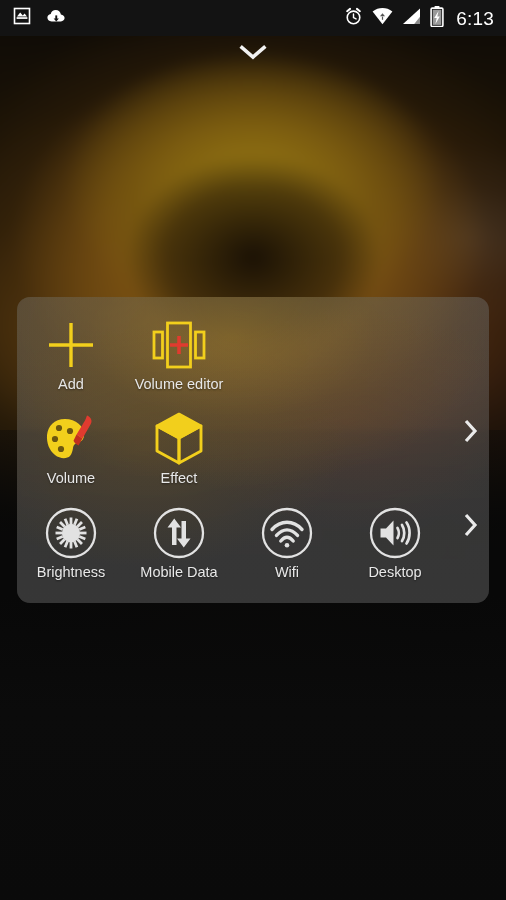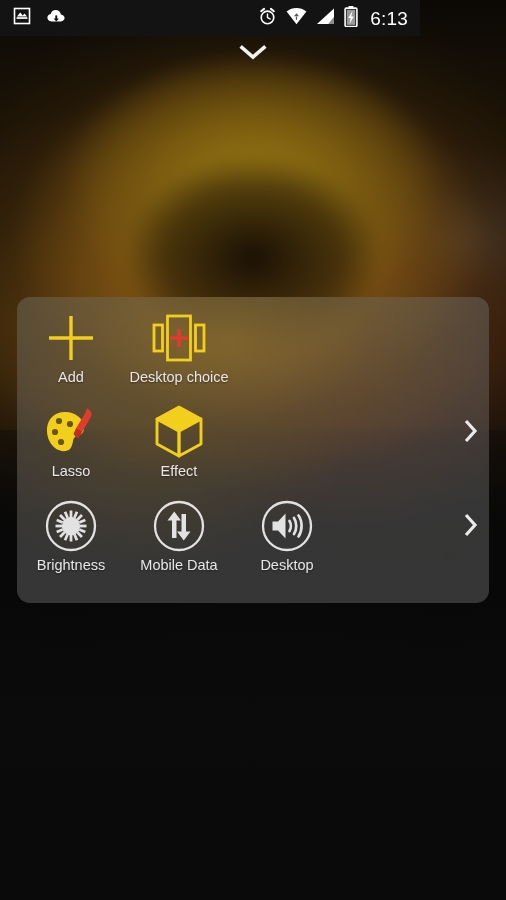--- a/index.html
+++ b/index.html
@@ -31,21 +31,21 @@
     filter: blur(6px);
     transform: scale(1.06);
   }
   #wallpaper-dark{
     position:absolute; left:0; right:0; top:430px; bottom:0;
     background:linear-gradient(180deg, rgba(8,8,8,0.35) 0%, rgba(8,8,8,0.88) 35%, #0b0b0b 60%, #0a0a0a 100%);
   }
 
   
   #statusbar{
-    position:absolute; left:0; top:0; width:420px; height:36px;
+    position:absolute; left:0; top:0; width:506px; height:36px;
     background:#131313;
     display:flex; align-items:center;
     padding:0 12px;
     z-index:40;
   }
   #status-left{ display:flex; align-items:center; gap:14px; }
   #status-right{ margin-left:auto; display:flex; align-items:center; gap:9px; }
   .sbicon{ display:block; }
   #clock{
     color:#fff; font-size:19px; font-weight:400; letter-spacing:.2px;
@@ -76,20 +76,21 @@
       radial-gradient(ellipse 200px 120px at 130px 150px, rgba(120,88,34,0.33) 0%, rgba(0,0,0,0) 100%),
       radial-gradient(ellipse 180px 110px at 330px 120px, rgba(130,70,40,0.24) 0%, rgba(0,0,0,0) 100%),
       linear-gradient(180deg, rgba(110,100,85,0.25) 0%, rgba(78,78,78,0.25) 55%, rgba(70,70,70,0.35) 100%);
     pointer-events:none;
   }
   .row{
     position:relative;
     display:flex;
     height:94px;
     padding-top:13px;
+    align-items:flex-end;
   }
   .cell{
     width:108px;
     display:flex; flex-direction:column;
     align-items:center; justify-content:flex-start;
     cursor:pointer;
   }
   .glyph{
     height:56px; width:64px;
     display:flex; align-items:center; justify-content:center;
@@ -196,38 +197,38 @@
       <div class="cell">
         <span class="glyph">
           <svg width="58" height="52" viewBox="0 0 58 52">
             <rect x="17.5" y="4" width="23" height="44" fill="none" stroke="#f2cf1c" stroke-width="2.8"></rect>
             <rect x="4" y="13" width="8.5" height="26" fill="none" stroke="#f2cf1c" stroke-width="2.8"></rect>
             <rect x="45.5" y="13" width="8.5" height="26" fill="none" stroke="#f2cf1c" stroke-width="2.8"></rect>
             <path d="M29 17 L29 35" stroke="#e03b2f" stroke-width="3.6"></path>
             <path d="M20 26 L38 26" stroke="#e03b2f" stroke-width="3.6"></path>
           </svg>
         </span>
-        <span class="label">Desktop choice</span>
+        <span class="label">Volume editor</span>
       </div>
     </div>
 
     <div class="row">
       <div class="cell">
         <span class="glyph">
           <svg width="56" height="52" viewBox="0 0 56 52">
             <path d="M22 6 C33 6 41 13 41 22 C41 29 35 29 32 31 C29 33 31 38 27 43 C24 46 17 46 12 42 C6 37 3.5 30 4 22 C5 13 11 6 22 6 Z" fill="#f2cf1c"></path>
             <circle cx="16" cy="15" r="3.1" fill="#6b5610"></circle>
             <circle cx="27" cy="18" r="3.1" fill="#6b5610"></circle>
             <circle cx="12" cy="26" r="3.1" fill="#6b5610"></circle>
             <circle cx="18" cy="36" r="3.1" fill="#6b5610"></circle>
             <path d="M44.5 2.5 C48.5 5.0 49.5 8.0 47.5 11.5 L39.5 25.5 L33.5 21.5 L42 7.5 C43.8 4.2 43.2 3.0 44.5 2.5 Z" fill="#e03b2f"></path>
             <path d="M33.5 21.5 L39.5 25.5 L35.5 32.5 C33 31.5 31.5 30 30.5 27.8 Z" fill="#c0301f"></path>
           </svg>
         </span>
-        <span class="label">Lasso</span>
+        <span class="label">Volume</span>
       </div>
 
 
       <div class="cell">
         <span class="glyph">
           <svg width="54" height="56" viewBox="0 0 54 56">
             <path d="M27 3 L49 15 L27 27 L5 15 Z" fill="#f2cf1c" stroke="#f2cf1c" stroke-width="2.6" stroke-linejoin="round"></path>
             <path d="M5 15 L5 40 L27 52 L27 27 Z" fill="none" stroke="#f2cf1c" stroke-width="2.9" stroke-linejoin="round"></path>
             <path d="M49 15 L49 40 L27 52 L27 27 Z" fill="none" stroke="#f2cf1c" stroke-width="2.9" stroke-linejoin="round"></path>
           </svg>
@@ -280,20 +281,34 @@
         <span class="glyph">
           <svg width="56" height="56" viewBox="0 0 56 56">
             <circle cx="28" cy="28" r="24" fill="none" stroke="#e2e2e2" stroke-width="2.3"></circle>
             <path d="M21 22.5 L21 40 L25.5 40 L25.5 22.5 L30 22.5 L23.25 13.5 L16.5 22.5 Z" fill="#e2e2e2"></path>
             <path d="M35 33.5 L35 16 L30.5 16 L30.5 33.5 L26 33.5 L32.75 42.5 L39.5 33.5 Z" fill="#e2e2e2"></path>
           </svg>
         </span>
         <span class="label">Mobile Data</span>
       </div>
 
+      <div class="cell">
+        <span class="glyph">
+          <svg width="56" height="56" viewBox="0 0 56 56">
+            <circle cx="28" cy="28" r="24" fill="none" stroke="#e2e2e2" stroke-width="2.3"></circle>
+            <g fill="none" stroke="#e2e2e2" stroke-linecap="round">
+              <path d="M13 24.5 C17.5 19.5 22.5 17.3 28 17.3 C33.5 17.3 38.5 19.5 43 24.5" stroke-width="3.4"></path>
+              <path d="M17.5 30.4 C21 26.6 24.4 24.9 28 24.9 C31.6 24.9 35 26.6 38.5 30.4" stroke-width="3.4"></path>
+              <path d="M21.8 36.0 C24 33.4 25.9 32.3 28 32.3 C30.1 32.3 32 33.4 34.2 36.0" stroke-width="3.4"></path>
+            </g>
+            <circle cx="28" cy="40.2" r="2.3" fill="#e2e2e2"></circle>
+          </svg>
+        </span>
+        <span class="label">Wifi</span>
+      </div>
 
       <div class="cell">
         <span class="glyph">
           <svg width="56" height="56" viewBox="0 0 56 56">
             <circle cx="28" cy="28" r="24" fill="none" stroke="#e2e2e2" stroke-width="2.3"></circle>
             <path d="M13.5 23.5 L19 23.5 L26.5 15.5 L26.5 40.5 L19 32.5 L13.5 32.5 Z" fill="#e2e2e2"></path>
             <g fill="none" stroke="#e2e2e2" stroke-linecap="round">
               <path d="M30.5 23 C32.2 25.8 32.2 30.2 30.5 33" stroke-width="2.7"></path>
               <path d="M35 20 C38 24.6 38 31.4 35 36" stroke-width="2.7"></path>
               <path d="M39.5 17.5 C43.6 23.2 43.6 32.8 39.5 38.5" stroke-width="2.7"></path>

